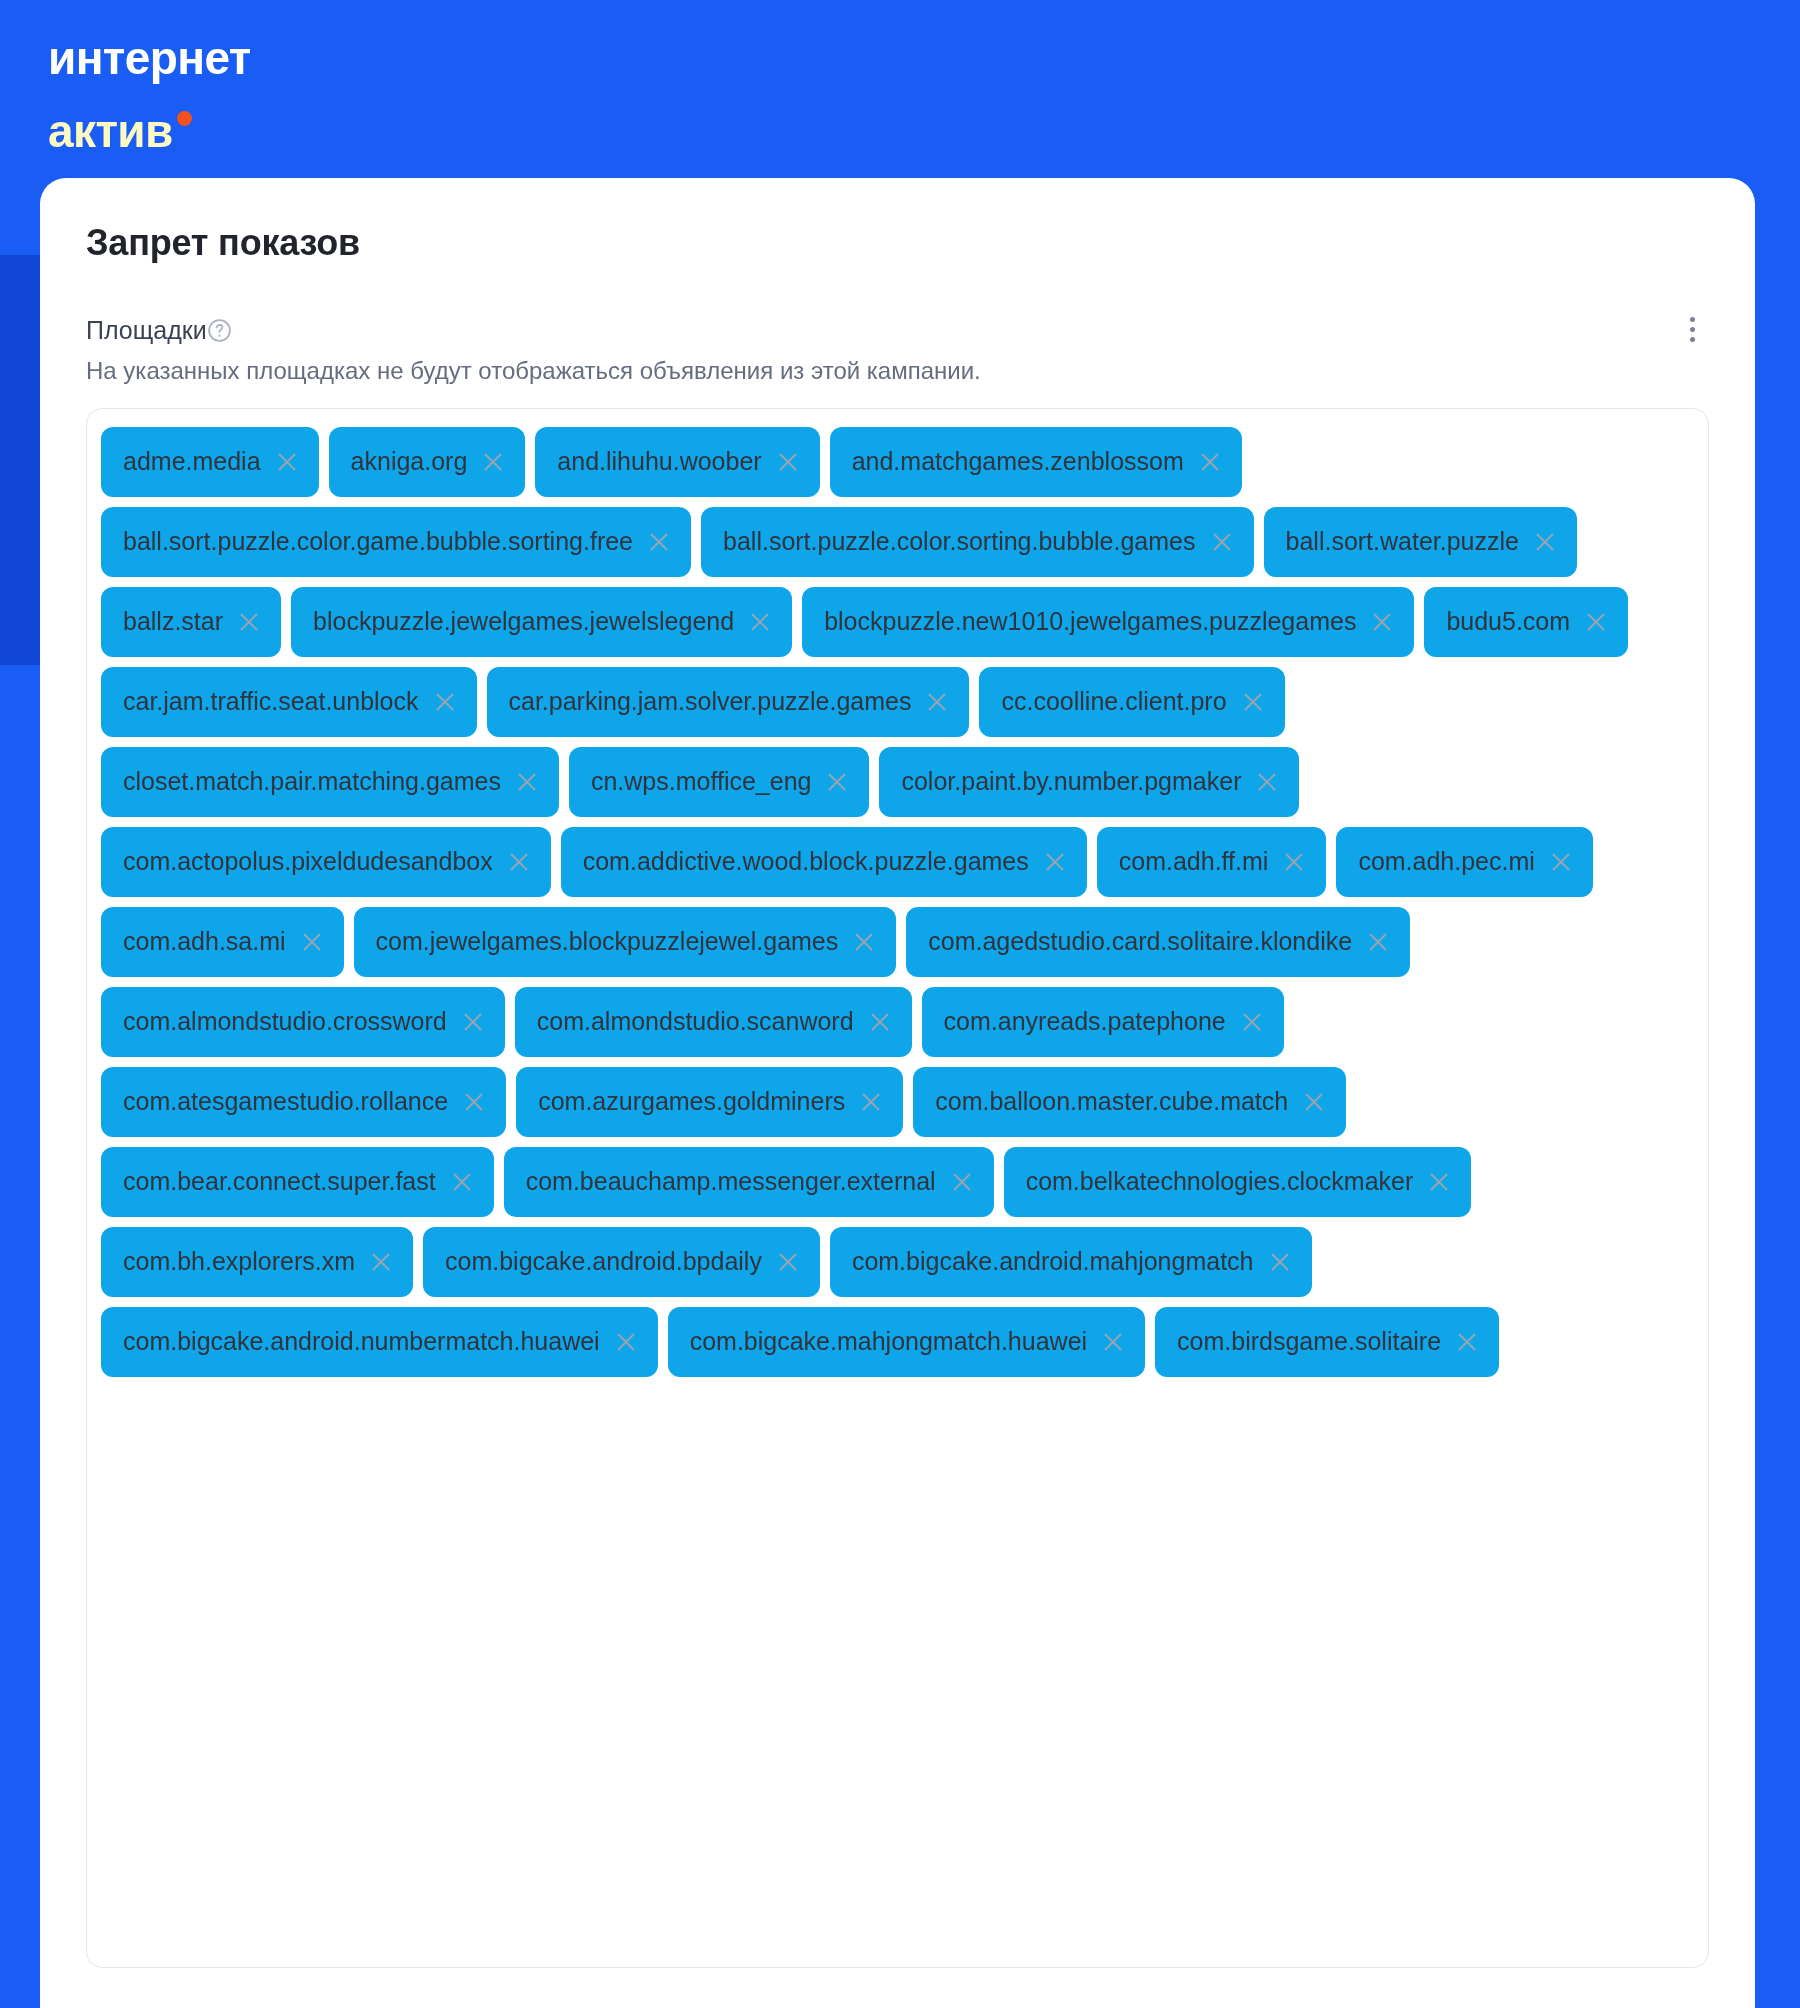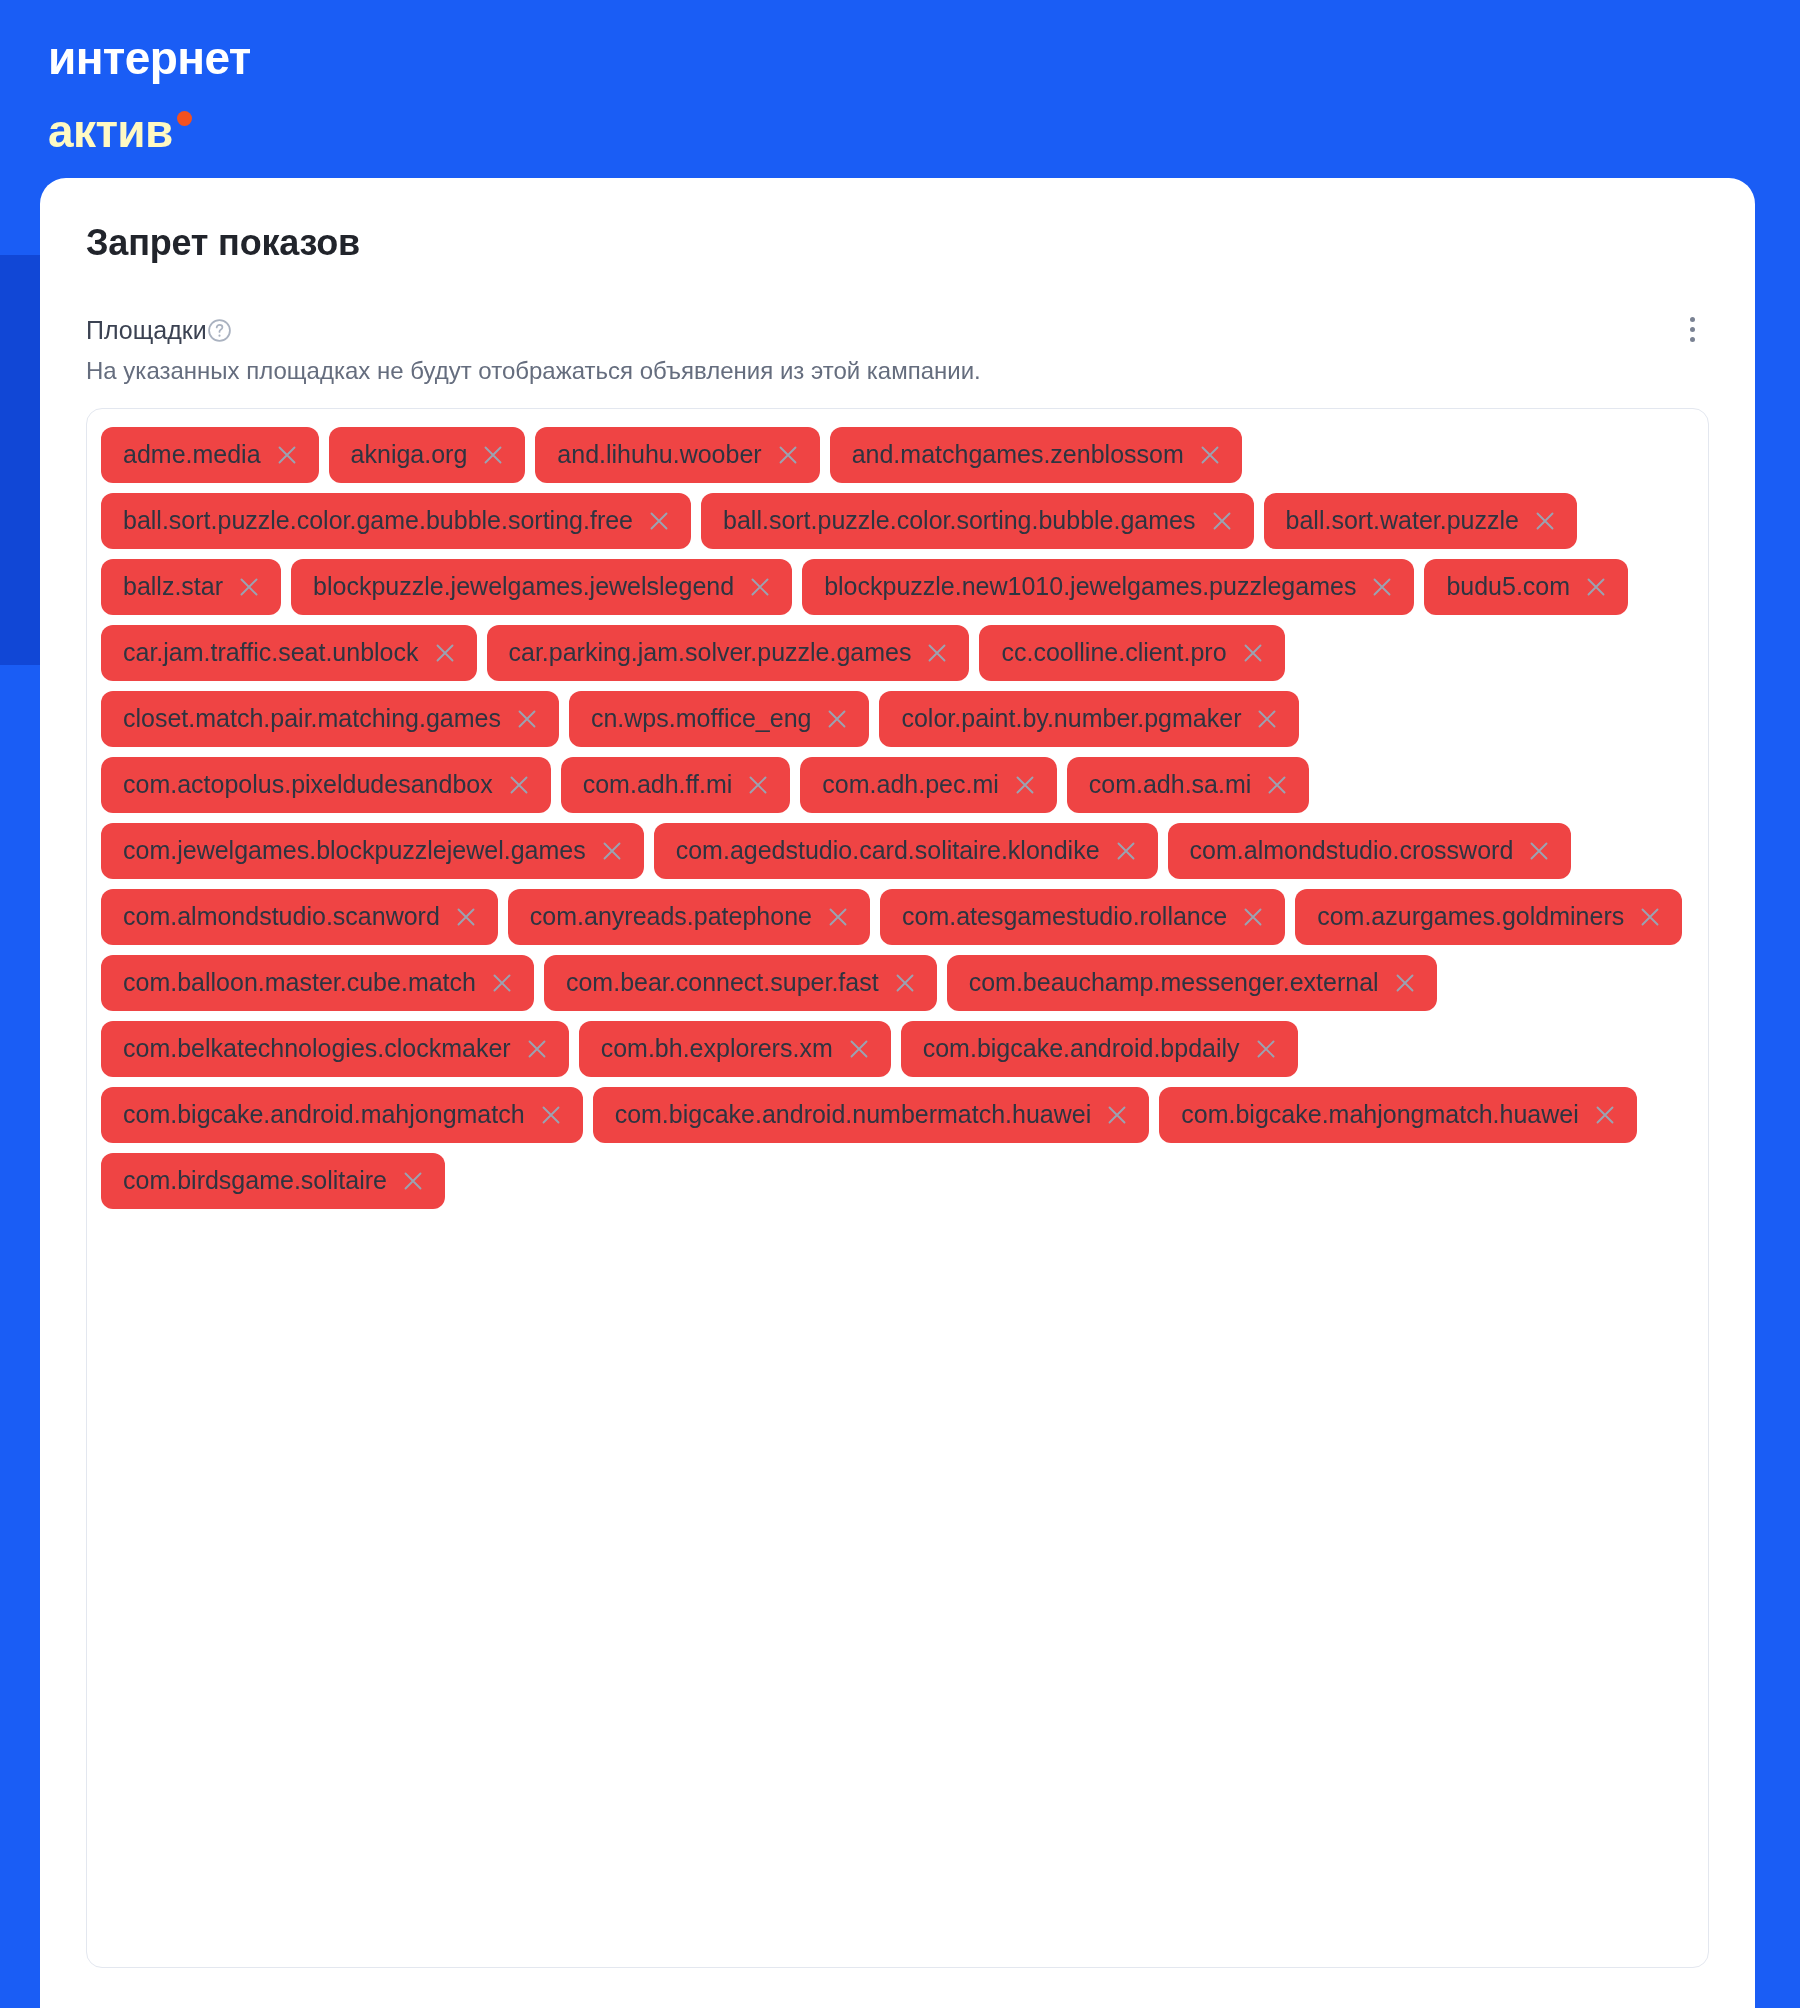--- a/index.html
+++ b/index.html
@@ -151,30 +151,30 @@
     align-content: flex-start;
     gap: 10px 10px;
     height: 1560px;
     overflow: hidden;
   }
 
   .tag {
     display: inline-flex;
     align-items: center;
     gap: 14px;
-    background: #ef4444;
+    background: #0ea5e9;
     border-radius: 12px;
     padding: 13px 20px 14px 22px;
     font-size: 25px;
     color: #2e3440;
     line-height: 1;
     white-space: nowrap;
     cursor: default;
     flex: 0 0 auto;
-    height: 56px;
+    height: 70px;
   }
   .tag-label { display: inline-block; }
   .tag-remove {
     display: inline-flex;
     align-items: center;
     justify-content: center;
     width: 24px;
     height: 24px;
     flex: 0 0 auto;
     cursor: pointer;
@@ -359,20 +359,28 @@
       </div>
       <div class="tag">
         <span class="tag-label">com.actopolus.pixeldudesandbox</span>
         <span class="tag-remove">
           <svg width="24" height="24" viewBox="0 0 24 24">
             <path d="M4.5 4.5 L19.5 19.5 M19.5 4.5 L4.5 19.5" stroke="#9aa3b2" stroke-width="1.9" stroke-linecap="round"></path>
           </svg>
         </span>
       </div>
       <div class="tag">
+        <span class="tag-label">com.addictive.wood.block.puzzle.games</span>
+        <span class="tag-remove">
+          <svg width="24" height="24" viewBox="0 0 24 24">
+            <path d="M4.5 4.5 L19.5 19.5 M19.5 4.5 L4.5 19.5" stroke="#9aa3b2" stroke-width="1.9" stroke-linecap="round"></path>
+          </svg>
+        </span>
+      </div>
+      <div class="tag">
         <span class="tag-label">com.adh.ff.mi</span>
         <span class="tag-remove">
           <svg width="24" height="24" viewBox="0 0 24 24">
             <path d="M4.5 4.5 L19.5 19.5 M19.5 4.5 L4.5 19.5" stroke="#9aa3b2" stroke-width="1.9" stroke-linecap="round"></path>
           </svg>
         </span>
       </div>
       <div class="tag">
         <span class="tag-label">com.adh.pec.mi</span>
         <span class="tag-remove">

